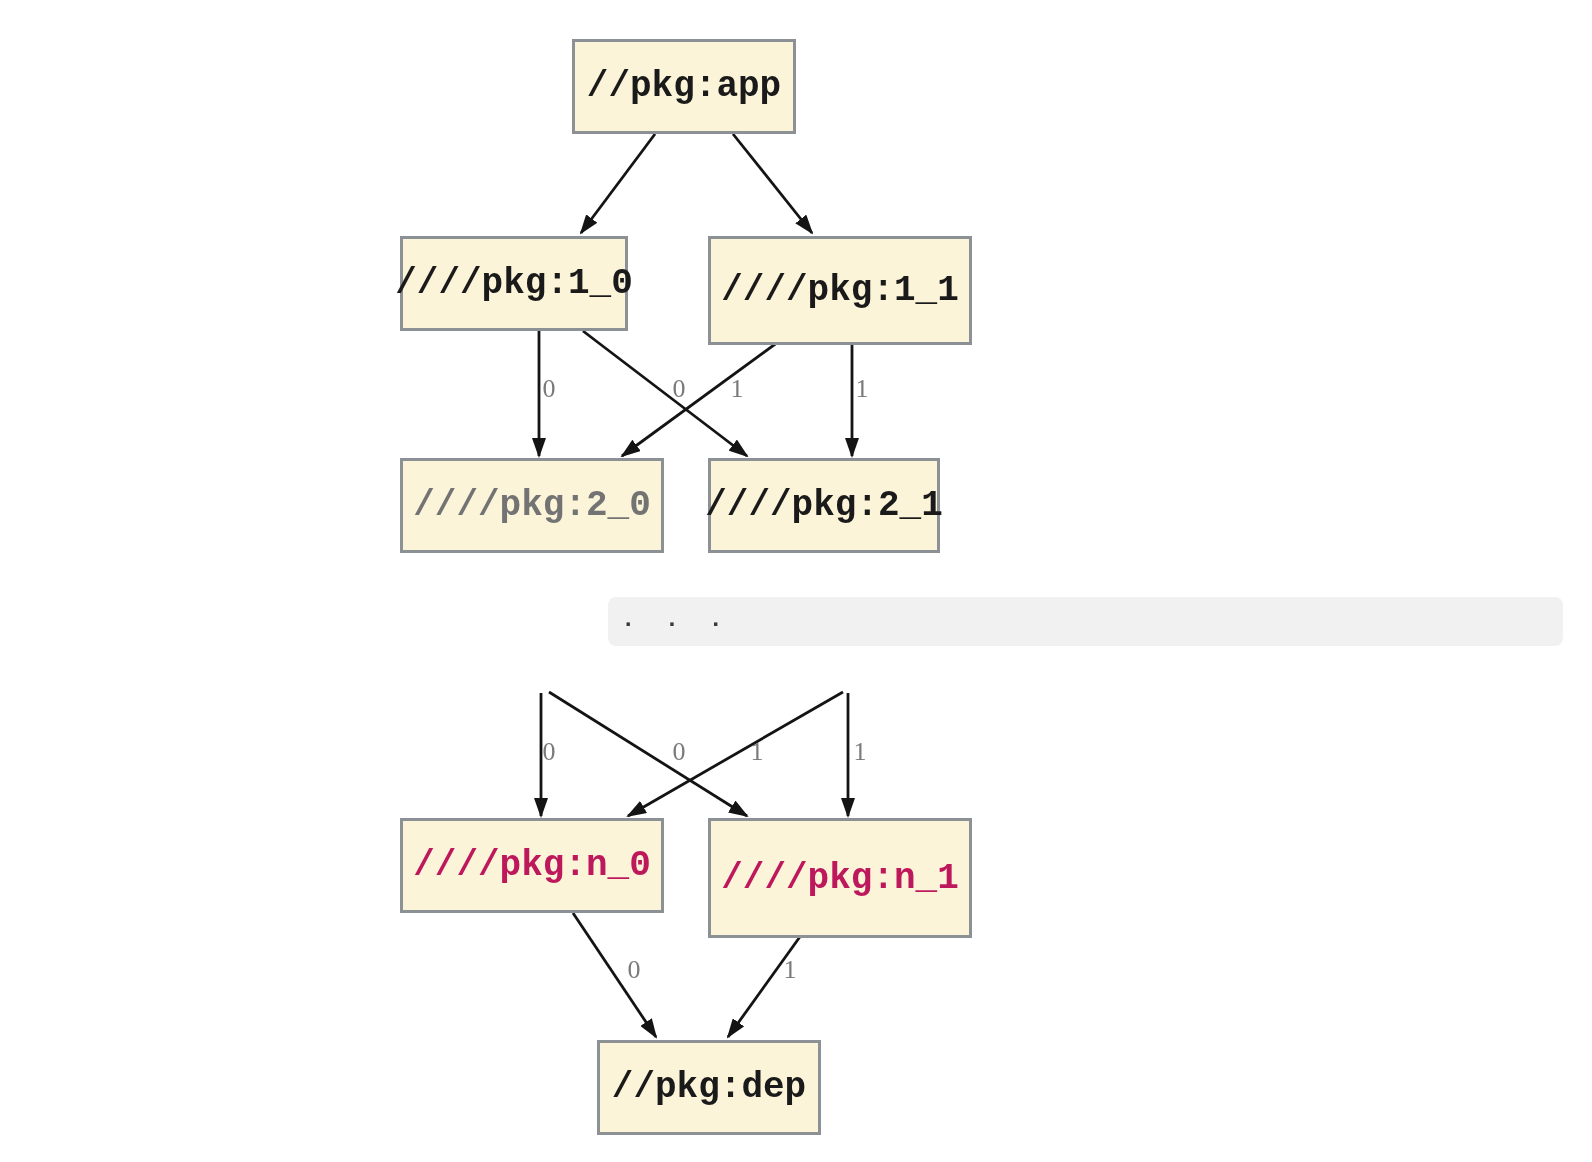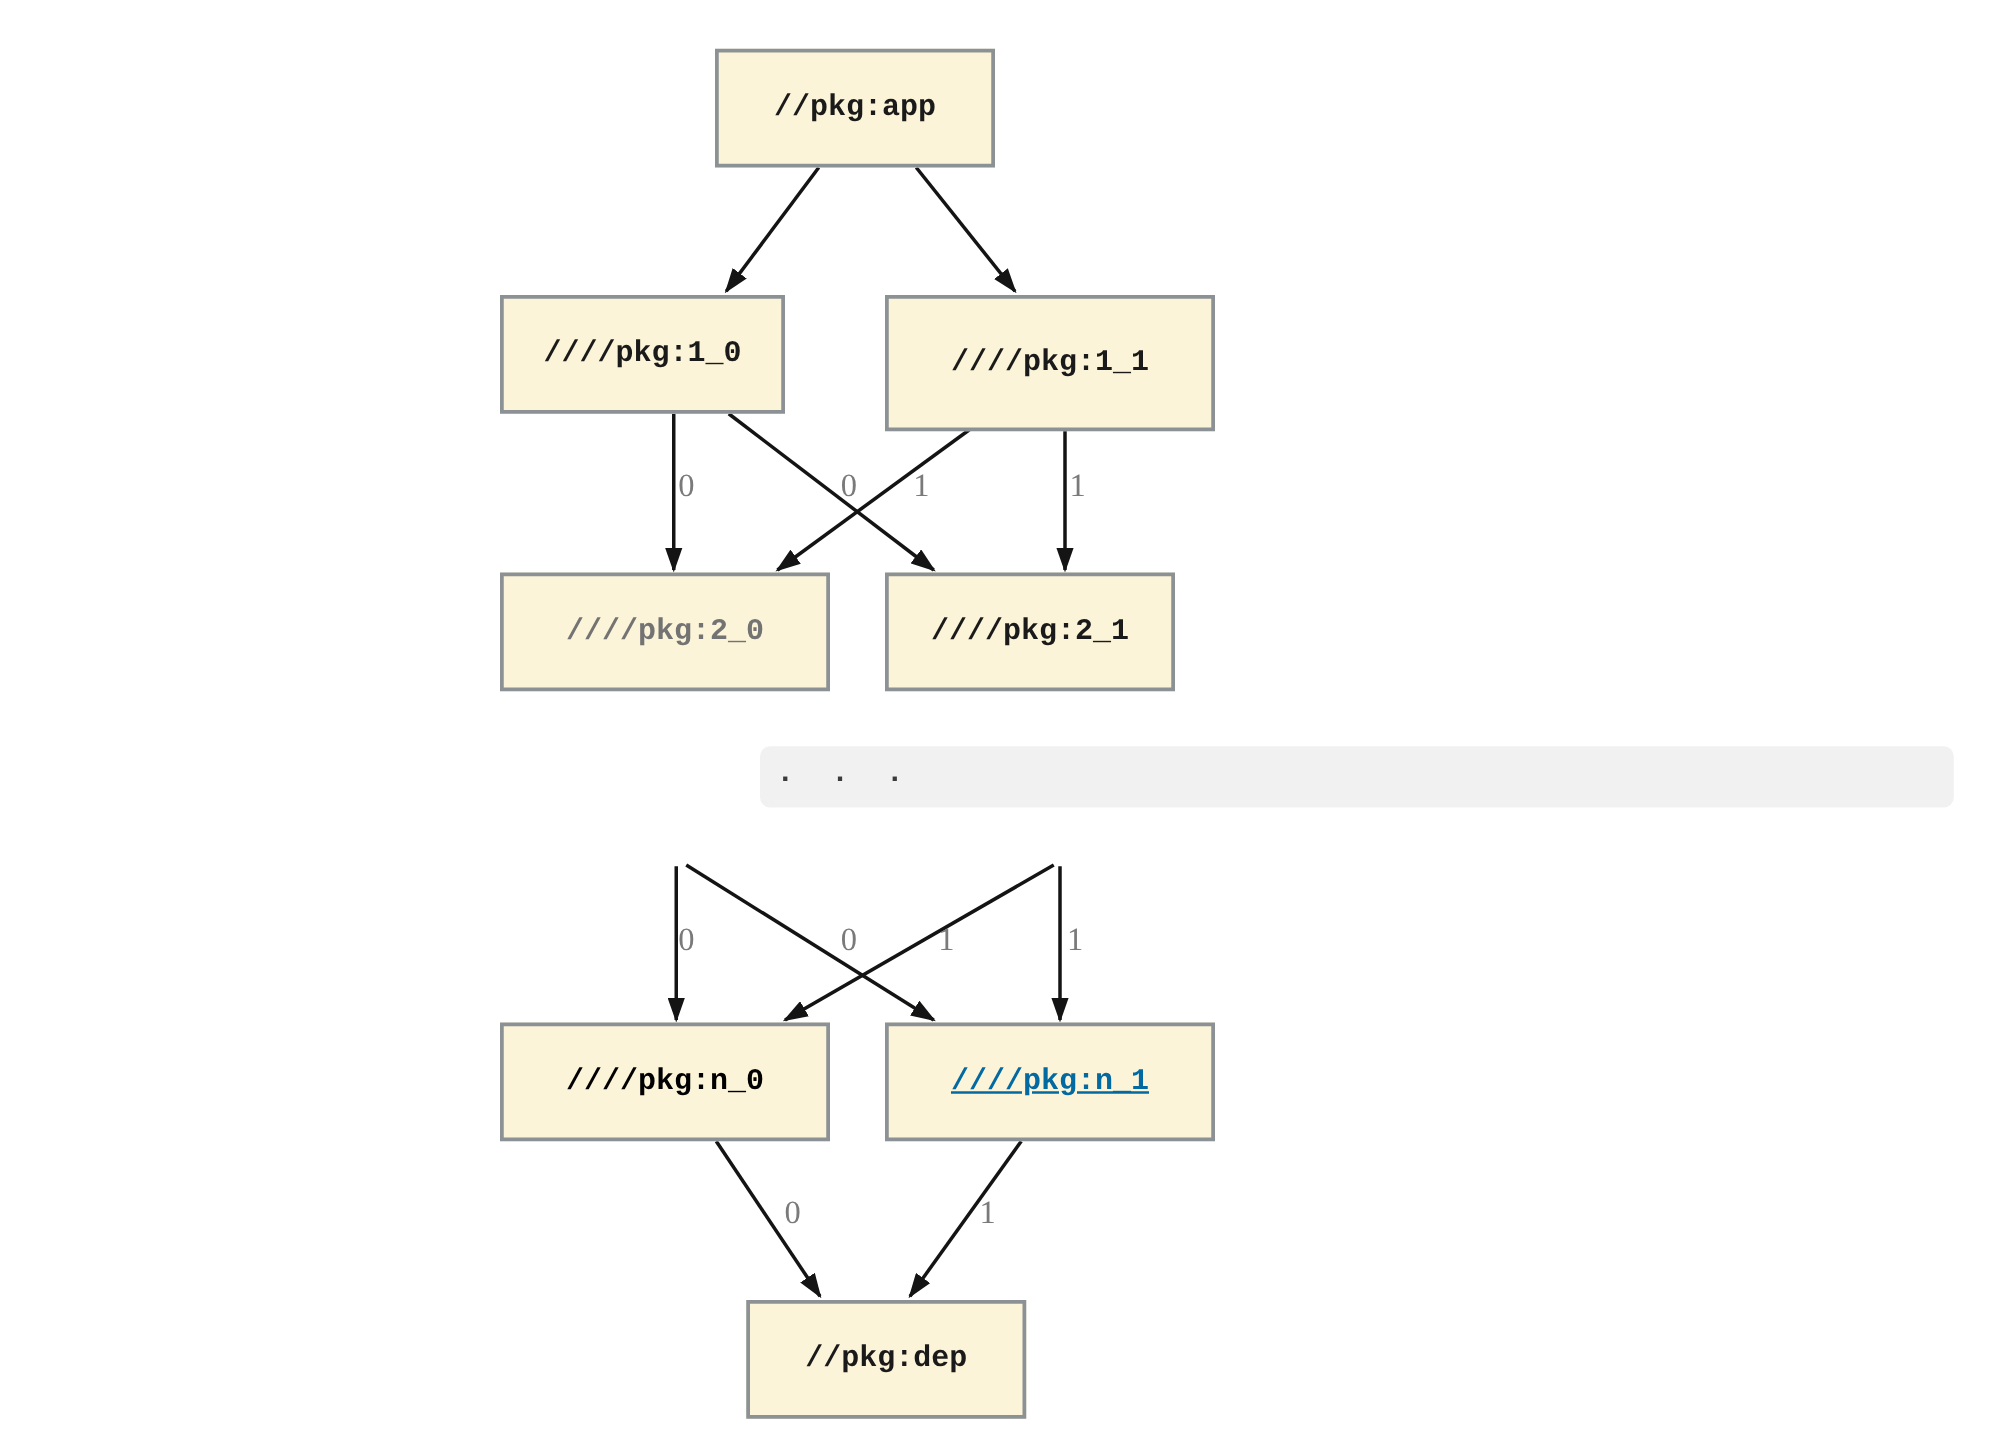--- a/index.html
+++ b/index.html
@@ -23,21 +23,21 @@
     height: 1162px;
   }
   .gnode {
     position: absolute;
     box-sizing: border-box;
     display: flex;
     align-items: center;
     justify-content: center;
     font-family: "Liberation Mono", "DejaVu Sans Mono", monospace;
     font-weight: bold;
-    font-size: 24px;
+    font-size: 36px;
     letter-spacing: 0px;
     white-space: nowrap;
   }
   .edge-label {
     position: absolute;
     transform: translate(-50%, -50%);
     font-family: "Liberation Serif", "DejaVu Serif", serif;
     font-size: 26px;
     line-height: 1;
   }
@@ -86,22 +86,22 @@
   <div class="band" style="left: 608px; top: 597px; width: 955px; height: 49px; background: rgb(241, 241, 241);">
     <span class="band-text" style="color: rgb(59, 59, 59);">. . .</span>
   </div>
 
   <div id="nodes-layer">
       <div class="gnode" style="left: 572px; top: 39px; width: 224px; height: 95px; background: rgb(252, 244, 216); border: 3px solid rgb(139, 145, 148); color: rgb(26, 26, 26);">//pkg:app</div>
       <div class="gnode" style="left: 400px; top: 236px; width: 228px; height: 95px; background: rgb(252, 244, 216); border: 3px solid rgb(139, 145, 148); color: rgb(26, 26, 26);">////pkg:1_0</div>
       <div class="gnode" style="left: 708px; top: 236px; width: 264px; height: 109px; background: rgb(252, 244, 216); border: 3px solid rgb(139, 145, 148); color: rgb(26, 26, 26);">////pkg:1_1</div>
       <div class="gnode" style="left: 400px; top: 458px; width: 264px; height: 95px; background: rgb(252, 244, 216); border: 3px solid rgb(139, 145, 148); color: #737373;">////pkg:2_0</div>
       <div class="gnode" style="left: 708px; top: 458px; width: 232px; height: 95px; background: rgb(252, 244, 216); border: 3px solid rgb(139, 145, 148); color: rgb(26, 26, 26);">////pkg:2_1</div>
-      <div class="gnode" style="left: 400px; top: 818px; width: 264px; height: 95px; background: rgb(252, 244, 216); border: 3px solid rgb(139, 145, 148); color: #000000;">////pkg:n_0</div>
-      <div class="gnode" style="left: 708px; top: 818px; width: 264px; height: 95px; background: rgb(252, 244, 216); border: 3px solid rgb(139, 145, 148); color: #0369a1; text-decoration: underline;">////pkg:n_1</div>
+      <div class="gnode" style="left: 400px; top: 818px; width: 264px; height: 95px; background: rgb(252, 244, 216); border: 3px solid rgb(139, 145, 148); color: #be185d;">////pkg:n_0</div>
+      <div class="gnode" style="left: 708px; top: 818px; width: 264px; height: 120px; background: rgb(252, 244, 216); border: 3px solid rgb(139, 145, 148); color: #be185d;">////pkg:n_1</div>
       <div class="gnode" style="left: 572px; top: 1040px; width: 224px; height: 95px; background: rgb(252, 244, 216); border: 3px solid rgb(139, 145, 148); color: rgb(26, 26, 26); margin-left: 25px;">//pkg:dep</div>
     </div>
   <div id="labels-layer">
       <span class="edge-label" style="left: 549px; top: 389px; color: rgb(122, 122, 122);">0</span>
       <span class="edge-label" style="left: 737px; top: 389px; color: rgb(122, 122, 122);">1</span>
       <span class="edge-label" style="left: 679px; top: 389px; color: rgb(122, 122, 122);">0</span>
       <span class="edge-label" style="left: 862px; top: 389px; color: rgb(122, 122, 122);">1</span>
       <span class="edge-label" style="left: 549px; top: 752px; color: rgb(122, 122, 122);">0</span>
       <span class="edge-label" style="left: 757px; top: 752px; color: rgb(122, 122, 122);">1</span>
       <span class="edge-label" style="left: 679px; top: 752px; color: rgb(122, 122, 122);">0</span>

